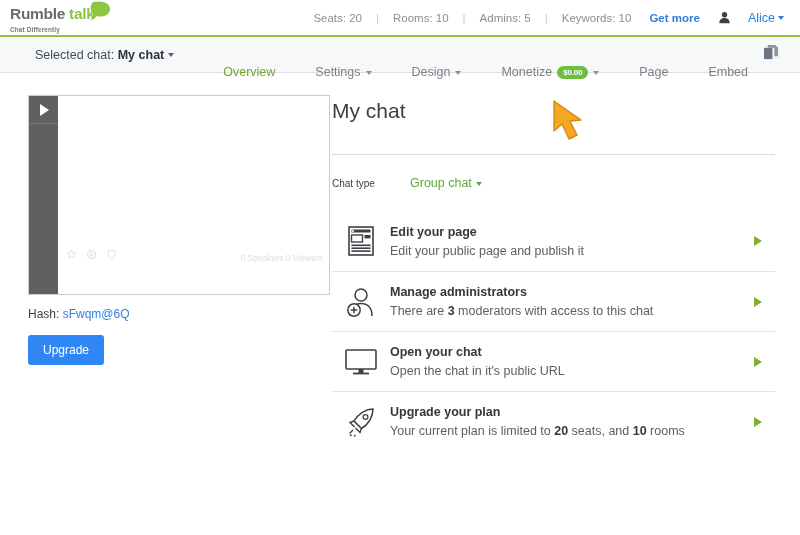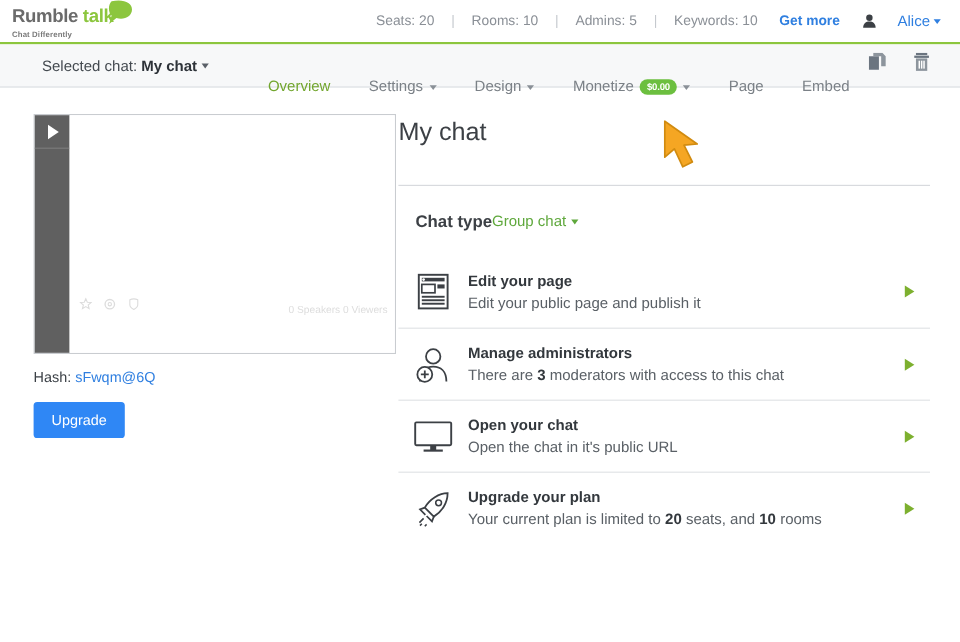--- a/index.html
+++ b/index.html
@@ -45,21 +45,21 @@
     background: #f7f8f9;
     border-bottom: 1px solid #dcdfe3;
     display: flex;
     align-items: center;
   }
   .selected-chat { margin-left: 35px; font-size: 12.5px; color: #444a50; cursor: pointer; white-space: nowrap; }
   .selected-chat b { color: #2d3238; }
   .caret-dark { display:inline-block; width:0;height:0;border-left:3.5px solid transparent;border-right:3.5px solid transparent;border-top:4px solid #5a6068; margin-left:4px; vertical-align: middle; }
   .caret-gray { display:inline-block; width:0;height:0;border-left:3.5px solid transparent;border-right:3.5px solid transparent;border-top:4px solid #8a9097; margin-left:5px; vertical-align: middle; }
 
-  .navlinks { display: flex; align-items: center; margin-left: 33px; gap: 0; margin-top: 35px; }
+  .navlinks { display: flex; align-items: center; margin-left: 33px; gap: 8px; margin-top: 35px; }
   .navlink { font-size: 12.5px; color: #7b8187; padding: 0 16px; cursor: pointer; white-space: nowrap; }
   .navlink.active { color: #72a62e; }
   .badge-money {
     display: inline-block; background: #6cbf3f; color: #ffffff;
     font-size: 8px; font-weight: bold; border-radius: 9px;
     padding: 2px 6px 2px 6px; margin-left: 5px; vertical-align: middle;
     letter-spacing: -0.2px;
   }
   .nav-icons { margin-left: auto; margin-right: 26px; display: flex; align-items: center; gap: 22px; }
 
@@ -99,21 +99,21 @@
     font-size: 12px; border: none; border-radius: 3px;
     padding: 8px 15px; cursor: pointer;
     font-family: "Liberation Sans", sans-serif;
   }
 
   
   .right-col { flex: 1; padding-right: 25px; }
   .panel-title { font-size: 21px; color: #3c4045; font-weight: normal; margin-top: 4px; margin-left: 2px; }
   .hr { height: 1px; background: #d8dade; margin-top: 31px; margin-left: 2px; }
   .chat-type-row { display: flex; align-items: center; margin-top: 21px; margin-left: 2px; }
-  .chat-type-label { font-size: 14px; font-weight: bold; color: #3c4045; width: 78px; text-align: right; }
+  .chat-type-label { font-size: 10px; font-weight: normal; color: #3c4045; width: 78px; }
   .chat-type-value { font-size: 12.5px; color: #5fa83c; cursor: pointer; }
   .caret-green { display:inline-block; width:0;height:0;border-left:3.5px solid transparent;border-right:3.5px solid transparent;border-top:4px solid #5fa83c; margin-left:4px; vertical-align: middle; }
 
   .list { margin-top: 21px; margin-left: 2px; }
   .list-row {
     display: flex; align-items: center;
     border-top: 1px solid #e2e4e7;
     padding: 13px 0 13px 0;
     min-height: 60px;
     cursor: pointer;

